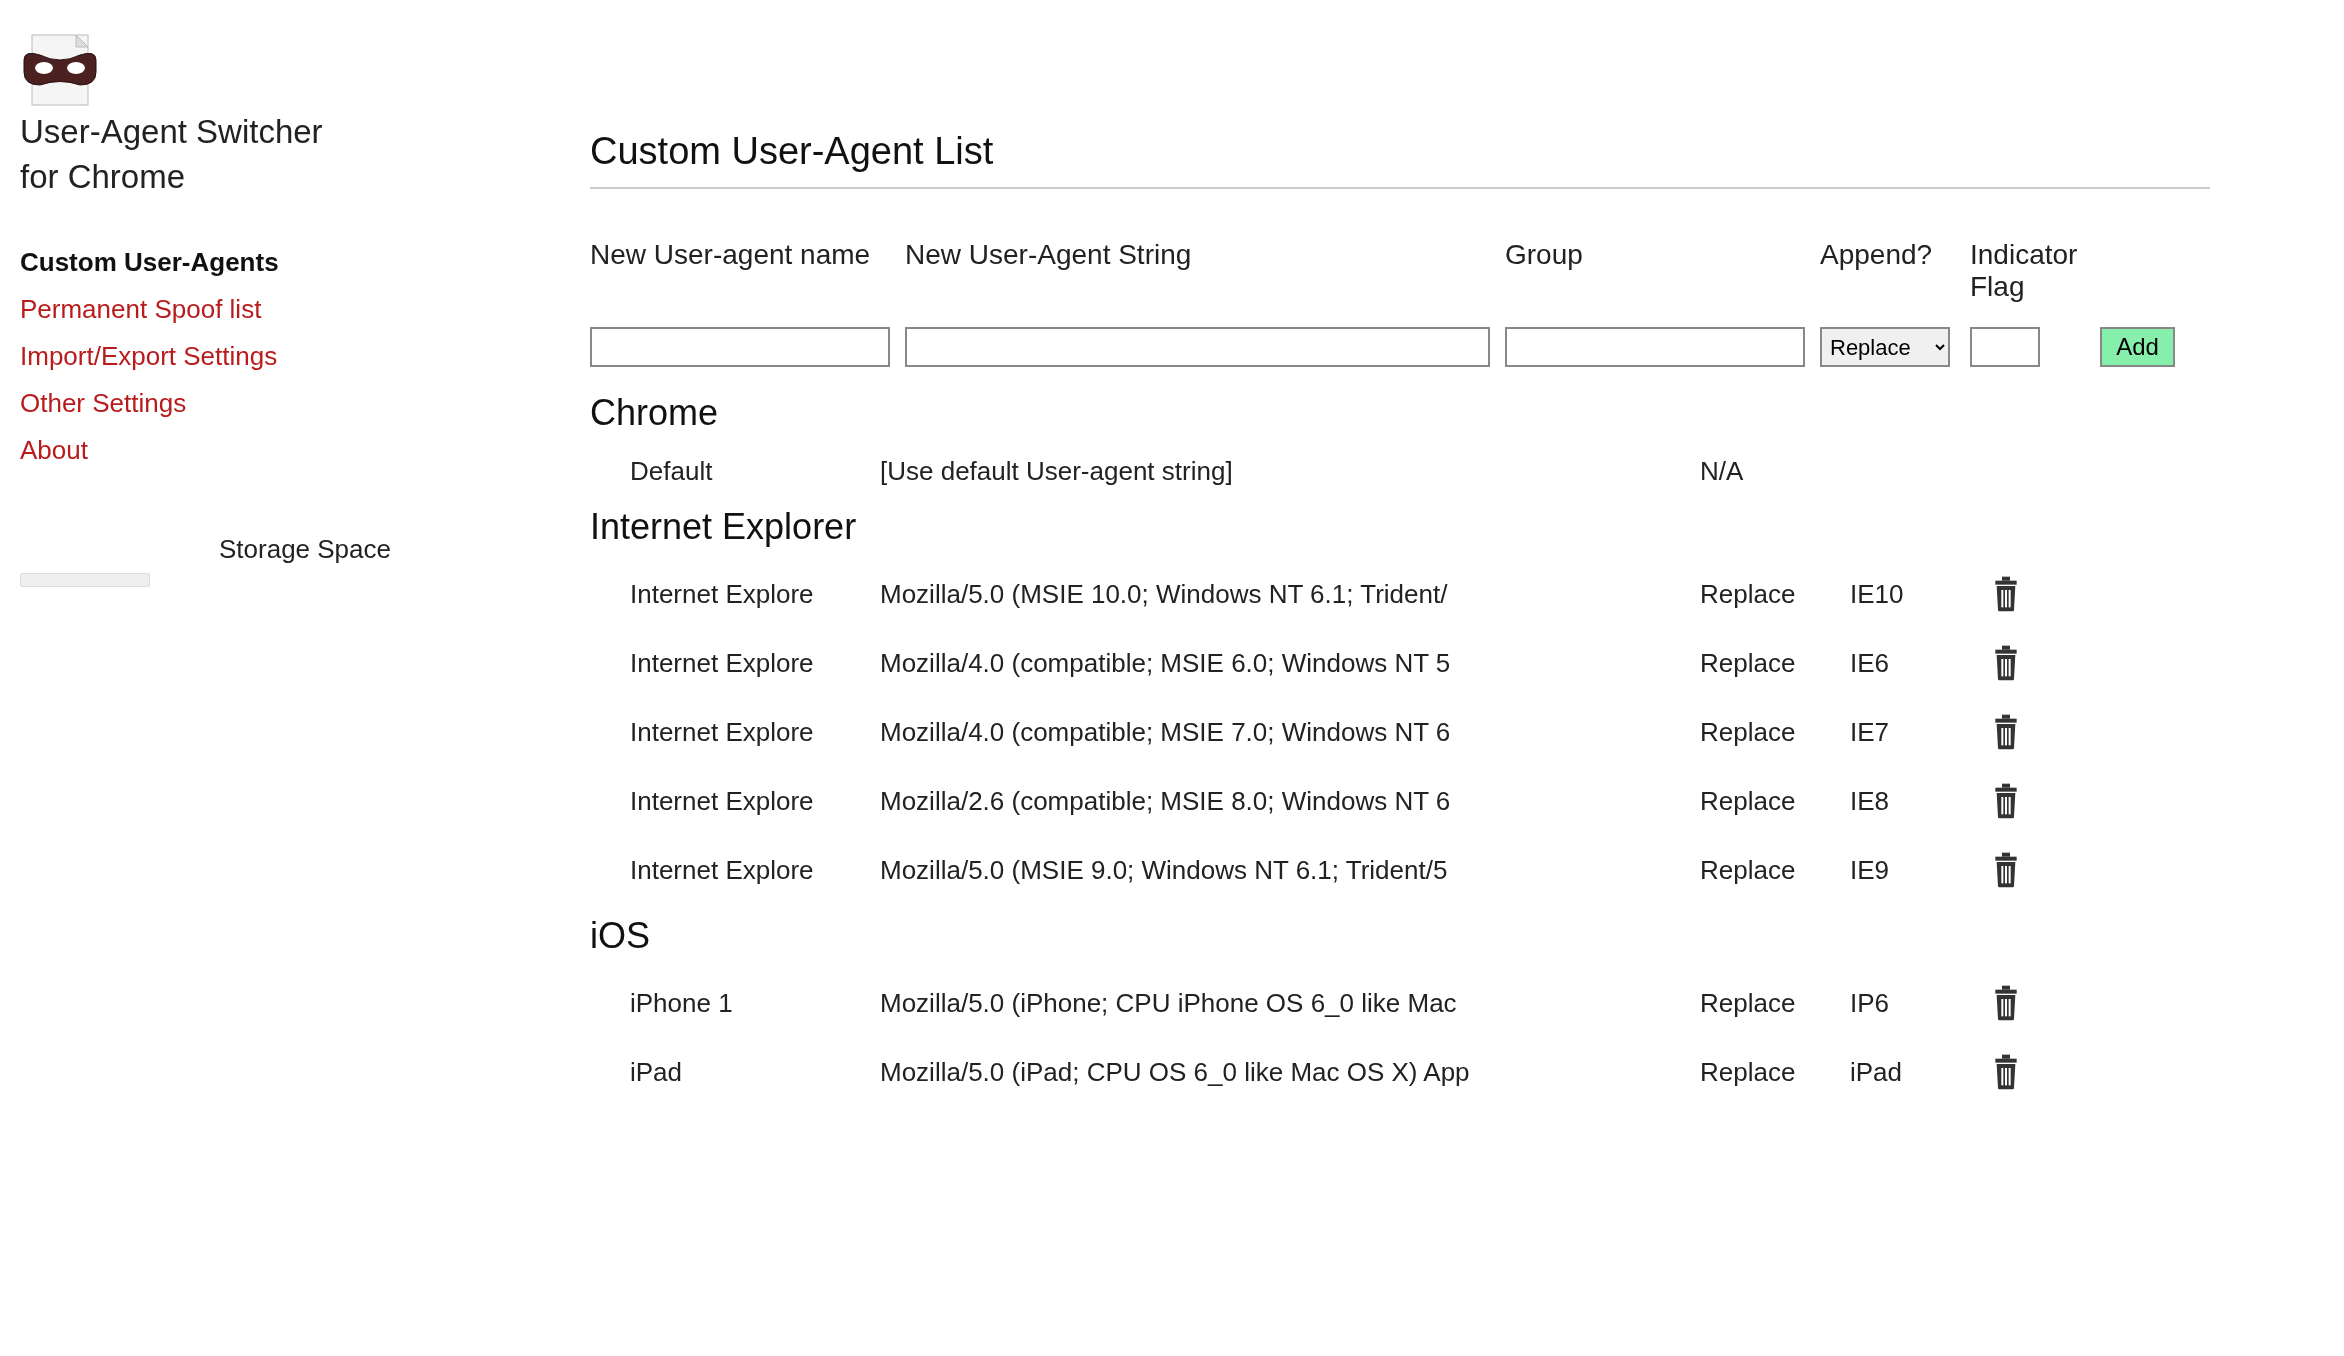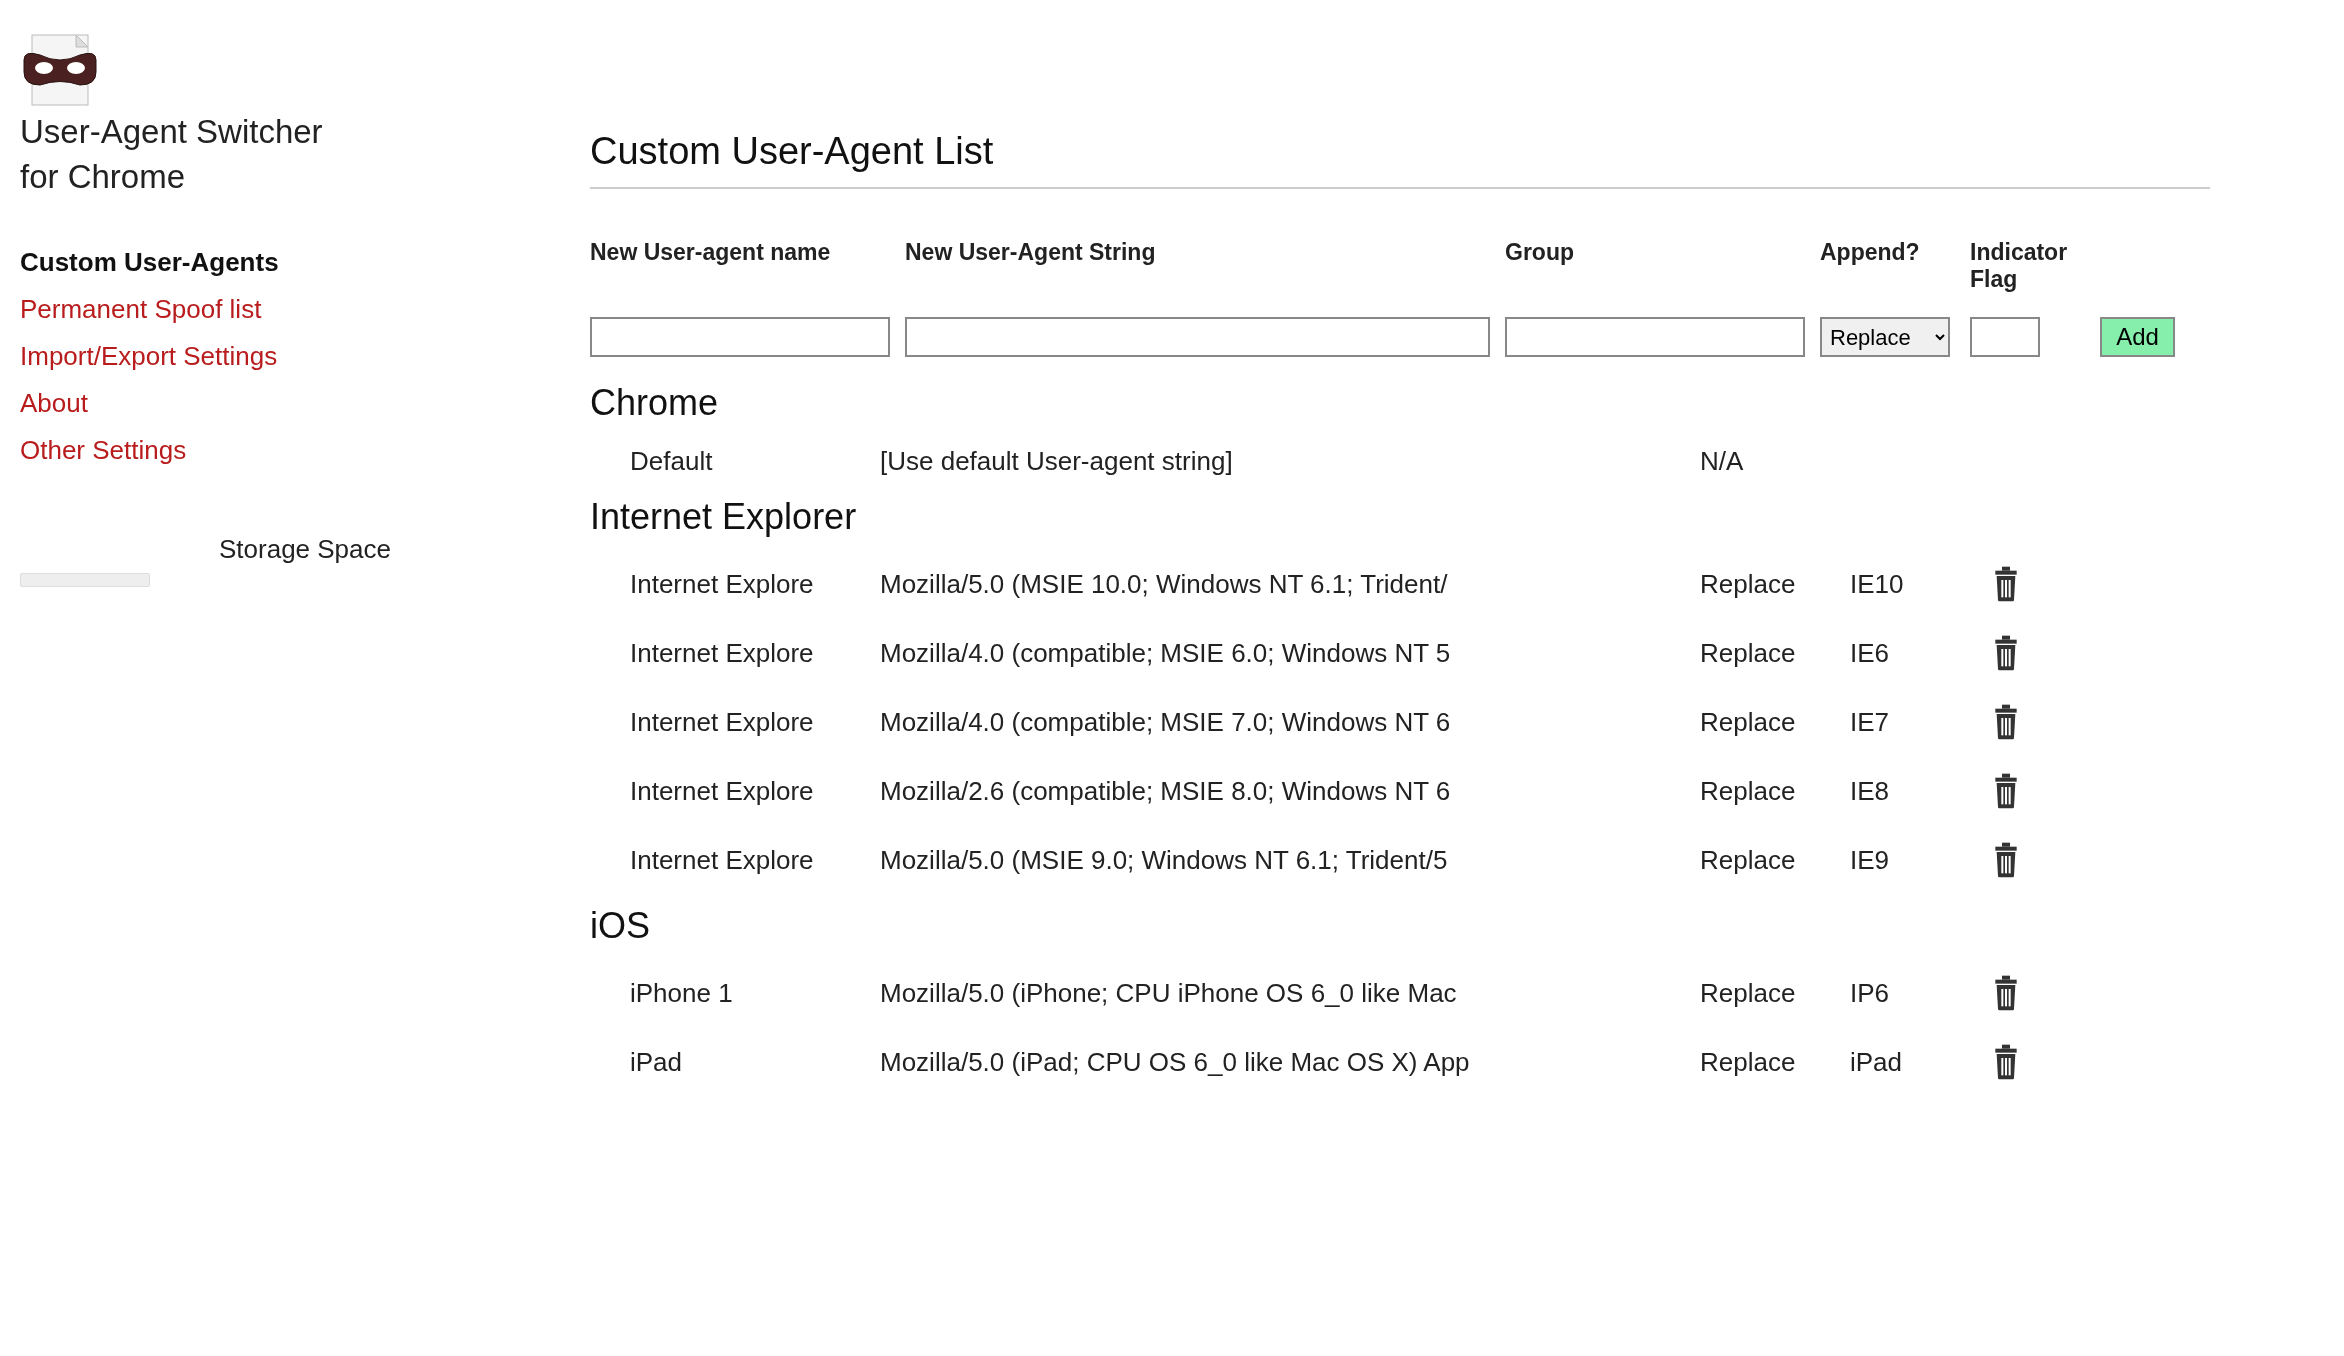--- a/index.html
+++ b/index.html
@@ -90,23 +90,23 @@
       border: none;
       border-top: 2px solid #ccc;
       margin-bottom: 50px;
     }
     .header-row {
       display: flex;
       align-items: flex-start;
       margin-bottom: 24px;
     }
     .header-row .col-label {
-      font-size: 23px;
-      color: #222;
-      font-weight: 700;
+      font-size: 28px;
+      color: #222;
+      font-weight: 400;
     }
     .col-name { width: 315px; flex-shrink: 0; }
     .col-string { width: 600px; flex-shrink: 0; }
     .col-group { width: 315px; flex-shrink: 0; }
     .col-append { width: 150px; flex-shrink: 0; }
     .col-flag { width: 120px; flex-shrink: 0; }
 
     .input-row {
       display: flex;
       align-items: center;
@@ -210,22 +210,22 @@
       <div class="logo-title">
         <span>User-Agent Switcher</span><br>
         <span>for Chrome</span>
       </div>
     </div>
 
     <div id="nav-list">
         <div class="nav-item active">Custom User-Agents</div>
         <div class="nav-item">Permanent Spoof list</div>
         <div class="nav-item">Import/Export Settings</div>
+        <div class="nav-item">Other Settings</div>
         <div class="nav-item">About</div>
-        <div class="nav-item">Other Settings</div>
       </div>
 
     <div class="storage-section">
       <div class="storage-title">Storage Space</div>
       <div class="storage-bar"></div>
     </div>
   </div>
 
   <div class="main">
     <h1 class="page-title">Custom User-Agent List</h1>

